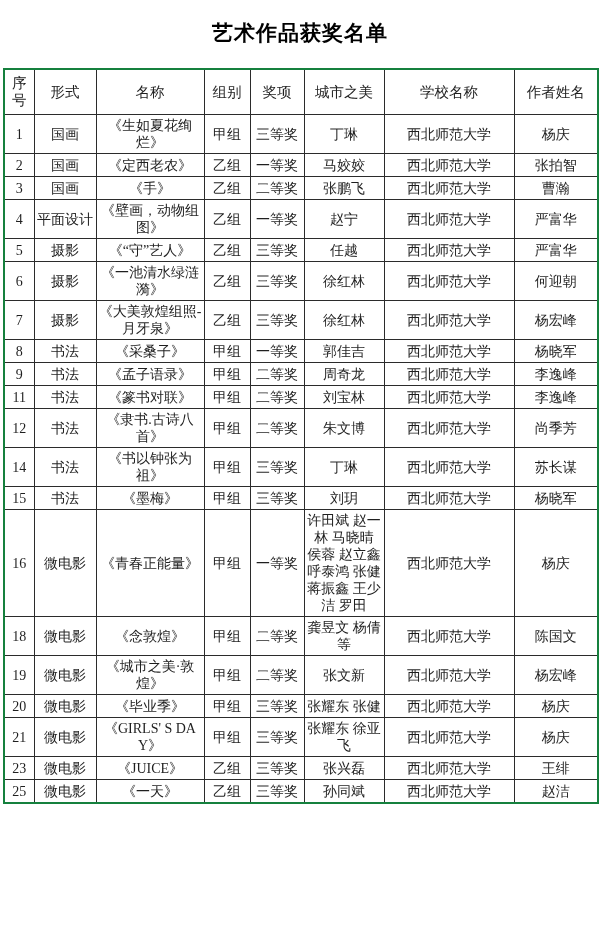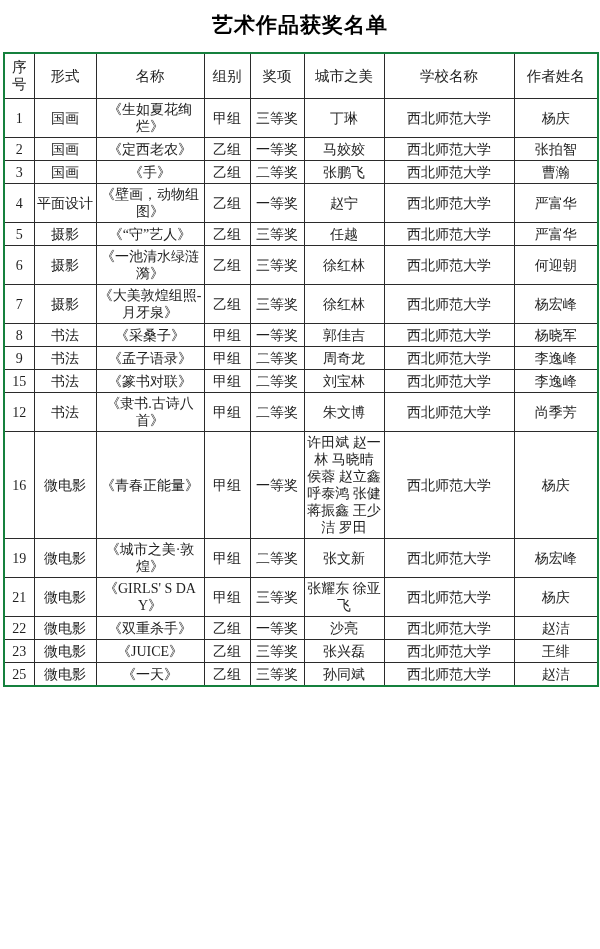--- a/index.html
+++ b/index.html
@@ -9,21 +9,21 @@
     width: 600px;
   }
   body {
     font-family: "Liberation Serif", "DejaVu Serif", serif;
     color: #1f1f1f;
     position: relative;
     height: 949px;
     overflow: hidden;
   }
   .doc-title {
-    margin: 0;
+    margin: 8px;
     padding: 11px 0 13px 0;
     text-align: center;
     font-family: "Liberation Sans", "DejaVu Sans", sans-serif;
     font-weight: bold;
     font-size: 21px;
     letter-spacing: 1px;
     color: #000000;
   }
   table.award-table {
     border-collapse: collapse;
@@ -171,78 +171,108 @@
         <td>9</td>
         <td>书法</td>
         <td>《孟子语录》</td>
         <td>甲组</td>
         <td>二等奖</td>
         <td>周奇龙</td>
         <td>西北师范大学</td>
         <td>李逸峰</td>
       </tr>
       <tr>
+        <td>11</td>
+        <td>书法</td>
+        <td>《篆书对联》</td>
+        <td>甲组</td>
+        <td>二等奖</td>
+        <td>刘宝林</td>
+        <td>西北师范大学</td>
+        <td>李逸峰</td>
+      </tr>
+      <tr>
+        <td>12</td>
+        <td>书法</td>
+        <td>《隶书.古诗八首》</td>
+        <td>甲组</td>
+        <td>二等奖</td>
+        <td>朱文博</td>
+        <td>西北师范大学</td>
+        <td>尚季芳</td>
+      </tr>
+      <tr>
+        <td>14</td>
+        <td>书法</td>
+        <td>《书以钟张为祖》</td>
+        <td>甲组</td>
+        <td>三等奖</td>
+        <td>丁琳</td>
+        <td>西北师范大学</td>
+        <td>苏长谋</td>
+      </tr>
+      <tr>
         <td>15</td>
         <td>书法</td>
-        <td>《篆书对联》</td>
-        <td>甲组</td>
-        <td>二等奖</td>
-        <td>刘宝林</td>
-        <td>西北师范大学</td>
-        <td>李逸峰</td>
-      </tr>
-      <tr>
-        <td>12</td>
-        <td>书法</td>
-        <td>《隶书.古诗八首》</td>
-        <td>甲组</td>
-        <td>二等奖</td>
-        <td>朱文博</td>
-        <td>西北师范大学</td>
-        <td>尚季芳</td>
+        <td>《墨梅》</td>
+        <td>甲组</td>
+        <td>三等奖</td>
+        <td>刘玥</td>
+        <td>西北师范大学</td>
+        <td>杨晓军</td>
       </tr>
       <tr>
         <td>16</td>
         <td>微电影</td>
         <td>《青春正能量》</td>
         <td>甲组</td>
         <td>一等奖</td>
         <td>许田斌 赵一林 马晓晴 侯蓉 赵立鑫 呼泰鸿 张健 蒋振鑫 王少洁 罗田</td>
         <td>西北师范大学</td>
         <td>杨庆</td>
       </tr>
       <tr>
+        <td>18</td>
+        <td>微电影</td>
+        <td>《念敦煌》</td>
+        <td>甲组</td>
+        <td>二等奖</td>
+        <td>龚昱文 杨倩等</td>
+        <td>西北师范大学</td>
+        <td>陈国文</td>
+      </tr>
+      <tr>
         <td>19</td>
         <td>微电影</td>
         <td>《城市之美·敦煌》</td>
         <td>甲组</td>
         <td>二等奖</td>
         <td>张文新</td>
         <td>西北师范大学</td>
         <td>杨宏峰</td>
       </tr>
       <tr>
+        <td>20</td>
+        <td>微电影</td>
+        <td>《毕业季》</td>
+        <td>甲组</td>
+        <td>三等奖</td>
+        <td>张耀东 张健</td>
+        <td>西北师范大学</td>
+        <td>杨庆</td>
+      </tr>
+      <tr>
         <td>21</td>
         <td>微电影</td>
         <td>《GIRLS' S DAY》</td>
         <td>甲组</td>
         <td>三等奖</td>
         <td>张耀东 徐亚飞</td>
         <td>西北师范大学</td>
         <td>杨庆</td>
-      </tr>
-      <tr>
-        <td>22</td>
-        <td>微电影</td>
-        <td>《双重杀手》</td>
-        <td>乙组</td>
-        <td>一等奖</td>
-        <td>沙亮</td>
-        <td>西北师范大学</td>
-        <td>赵洁</td>
       </tr>
       <tr>
         <td>23</td>
         <td>微电影</td>
         <td>《JUICE》</td>
         <td>乙组</td>
         <td>三等奖</td>
         <td>张兴磊</td>
         <td>西北师范大学</td>
         <td>王绯</td>

